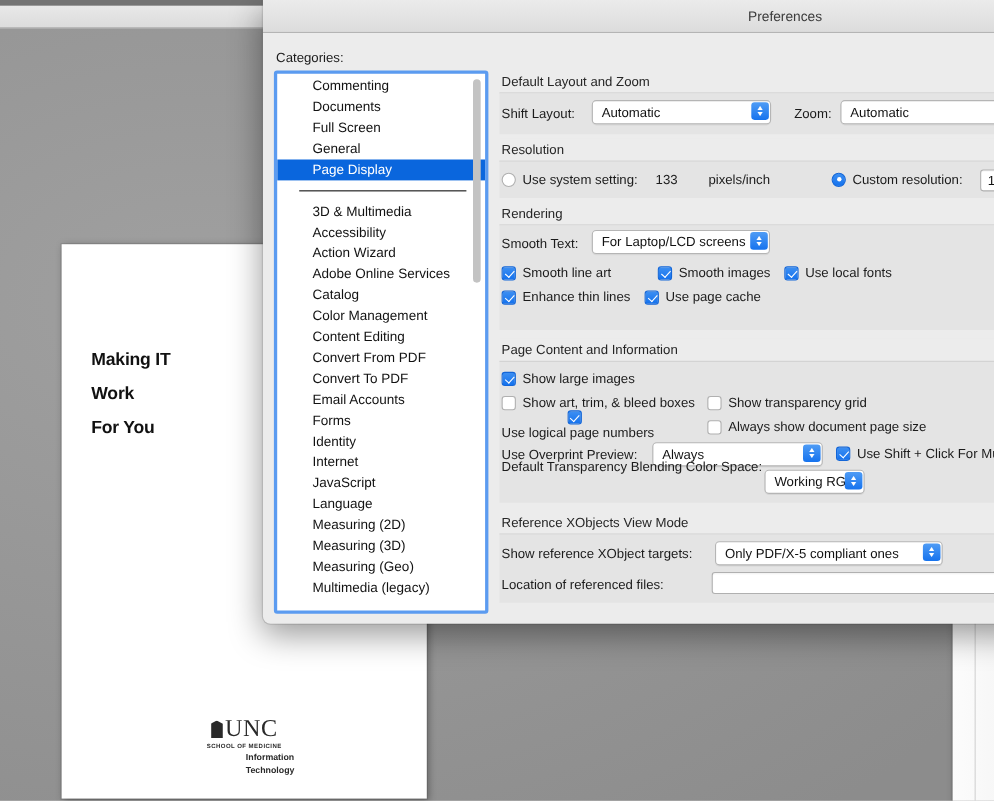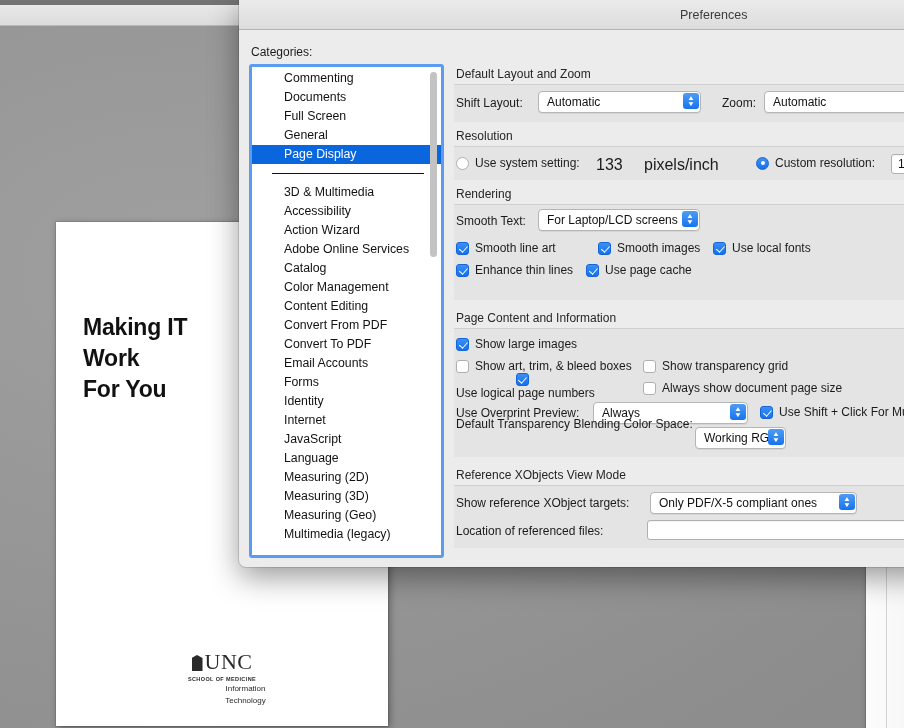--- a/index.html
+++ b/index.html
@@ -31,36 +31,36 @@
   }
 
   
   .page {
     position: absolute; background: #ffffff;
     box-shadow: 0 0 0 1px rgba(0,0,0,0.10), 2px 2px 7px rgba(0,0,0,0.35);
   }
   #page-main { left: 56px; top: 222px; width: 332px; height: 504px; }
   #page-title-text {
     position: absolute; left: 27px; top: 90px; width: 250px;
-    font-size: 23px; font-weight: bold; line-height: 31px;
+    font-size: 16px; font-weight: bold; line-height: 31px;
     color: #111; letter-spacing: -0.2px; white-space: pre-line;
   }
   #page-logo {
     position: absolute; left: 0; bottom: 20px; width: 332px;
     text-align: center; color: #2a2a2a;
   }
   #logo-wordmark {
     font-family: "Liberation Serif", serif;
     font-size: 22px; letter-spacing: 0.5px; line-height: 22px;
   }
   #logo-wordmark .col { display:inline-block; width:11px; height:16px;
     background:#2a2a2a; margin-right:2px; position:relative; top:2px;
     clip-path: polygon(0 18%,50% 0,100% 18%,100% 100%,0 100%); }
   #logo-school { font-size: 5.5px; font-weight: bold; letter-spacing: 0.4px; margin-top: 3px; }
-  #logo-dept { font-size: 8px; font-weight: normal; line-height: 10px; margin-top: 2px; padding-left: 47px; }
+  #logo-dept { font-size: 8px; font-weight: bold; line-height: 10px; margin-top: 2px; padding-left: 47px; }
 
   
   #page-right { left: 866px; top: 560px; width: 200px; height: 320px;
     background: linear-gradient(to right, #fcfcfc, #f2f2f2 40%, #fafafa 70%, #ffffff);
   }
   #page-right-l1, #page-right-l2 {
     position: absolute; top: 0; width: 1px; height: 320px; background: #d2d2d2;
   }
   #page-right-l1 { left: 20px; }
 
@@ -132,21 +132,21 @@
     position: absolute; left: 2px; top: 3px;
     font-size: 12px; color: #262626;
   }
   .sect-body {
     position: absolute; left: 0; width: 689px;
     background: #e4e4e4;
     box-sizing: border-box;
   }
 
   .lbl { font-size: 12px; color: #1b1b1b; position: absolute; white-space: nowrap; }
-  .val { font-size: 16px; color: #1b1b1b; position: absolute; white-space: nowrap; }
+  .val { font-size: 12px; color: #1b1b1b; position: absolute; white-space: nowrap; }
 
   
   .popup {
     position: absolute; height: 22px; box-sizing: border-box;
     background: #ffffff; border: 1px solid #b5b5b5; border-radius: 4px;
     box-shadow: 0 1px 0 rgba(0,0,0,0.06);
     display: flex; align-items: center;
   }
   .popup .ptext {
     font-size: 12px; color: #111; padding-left: 8px; white-space: nowrap;

